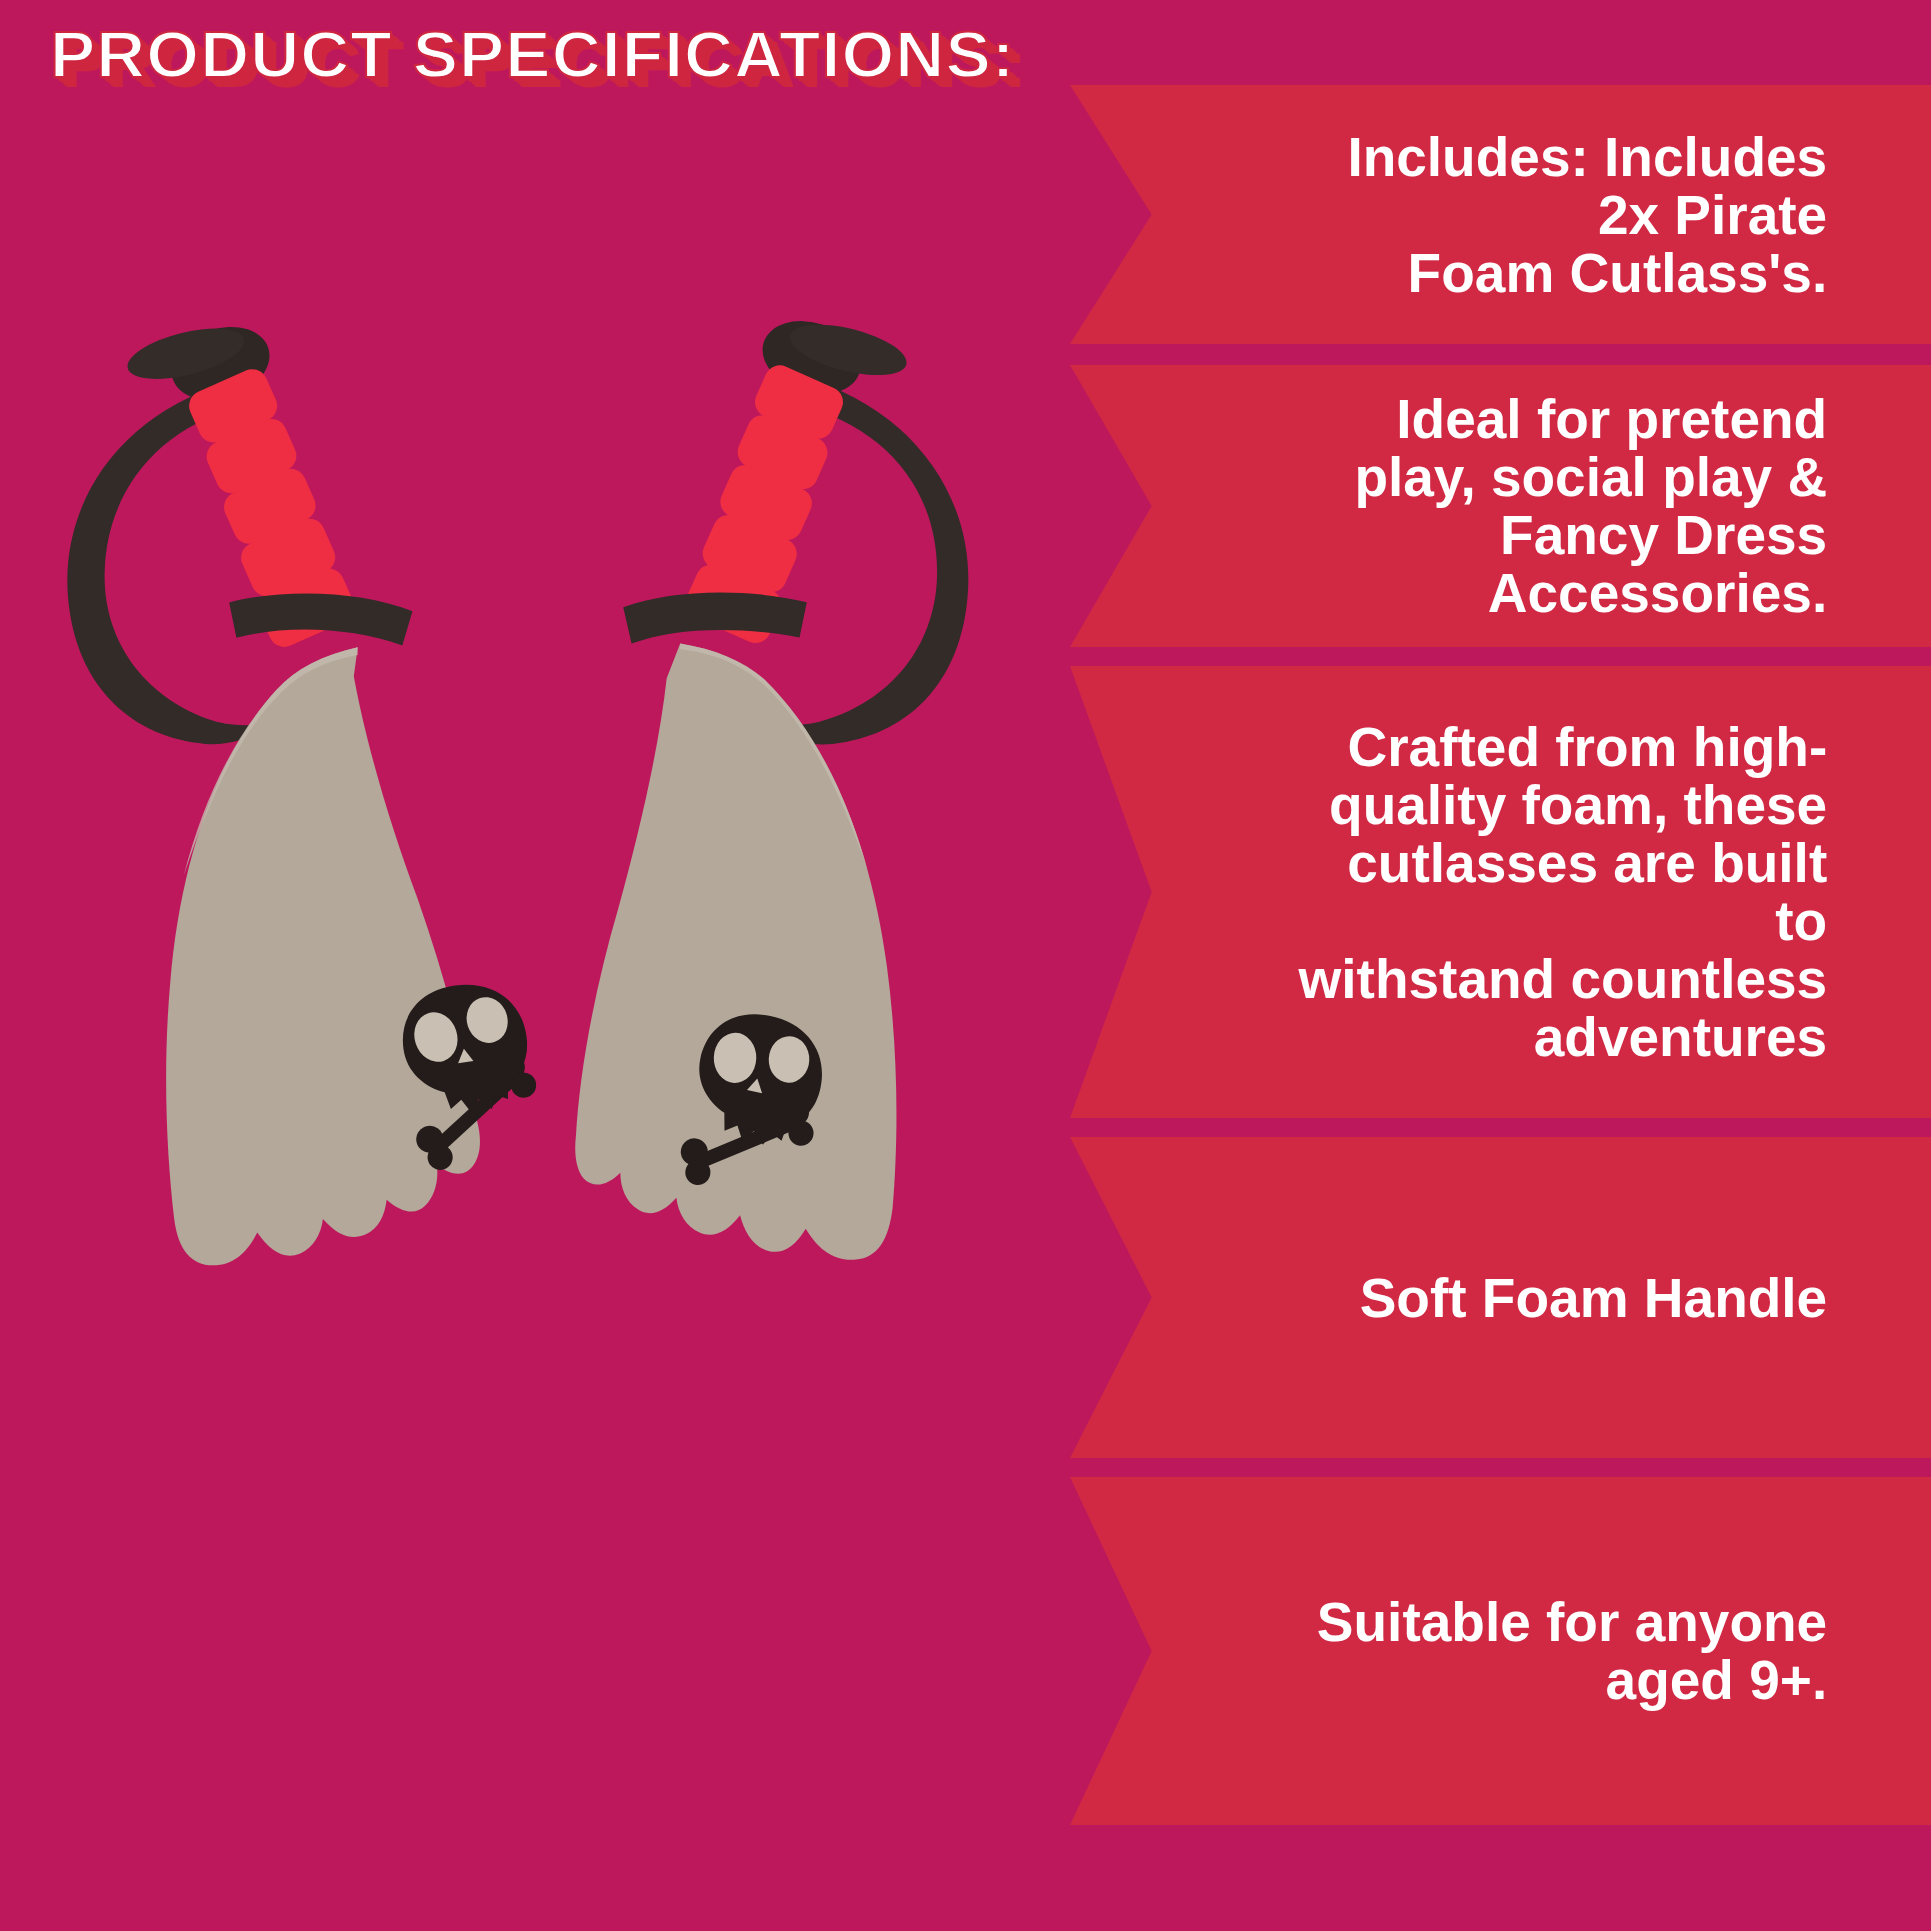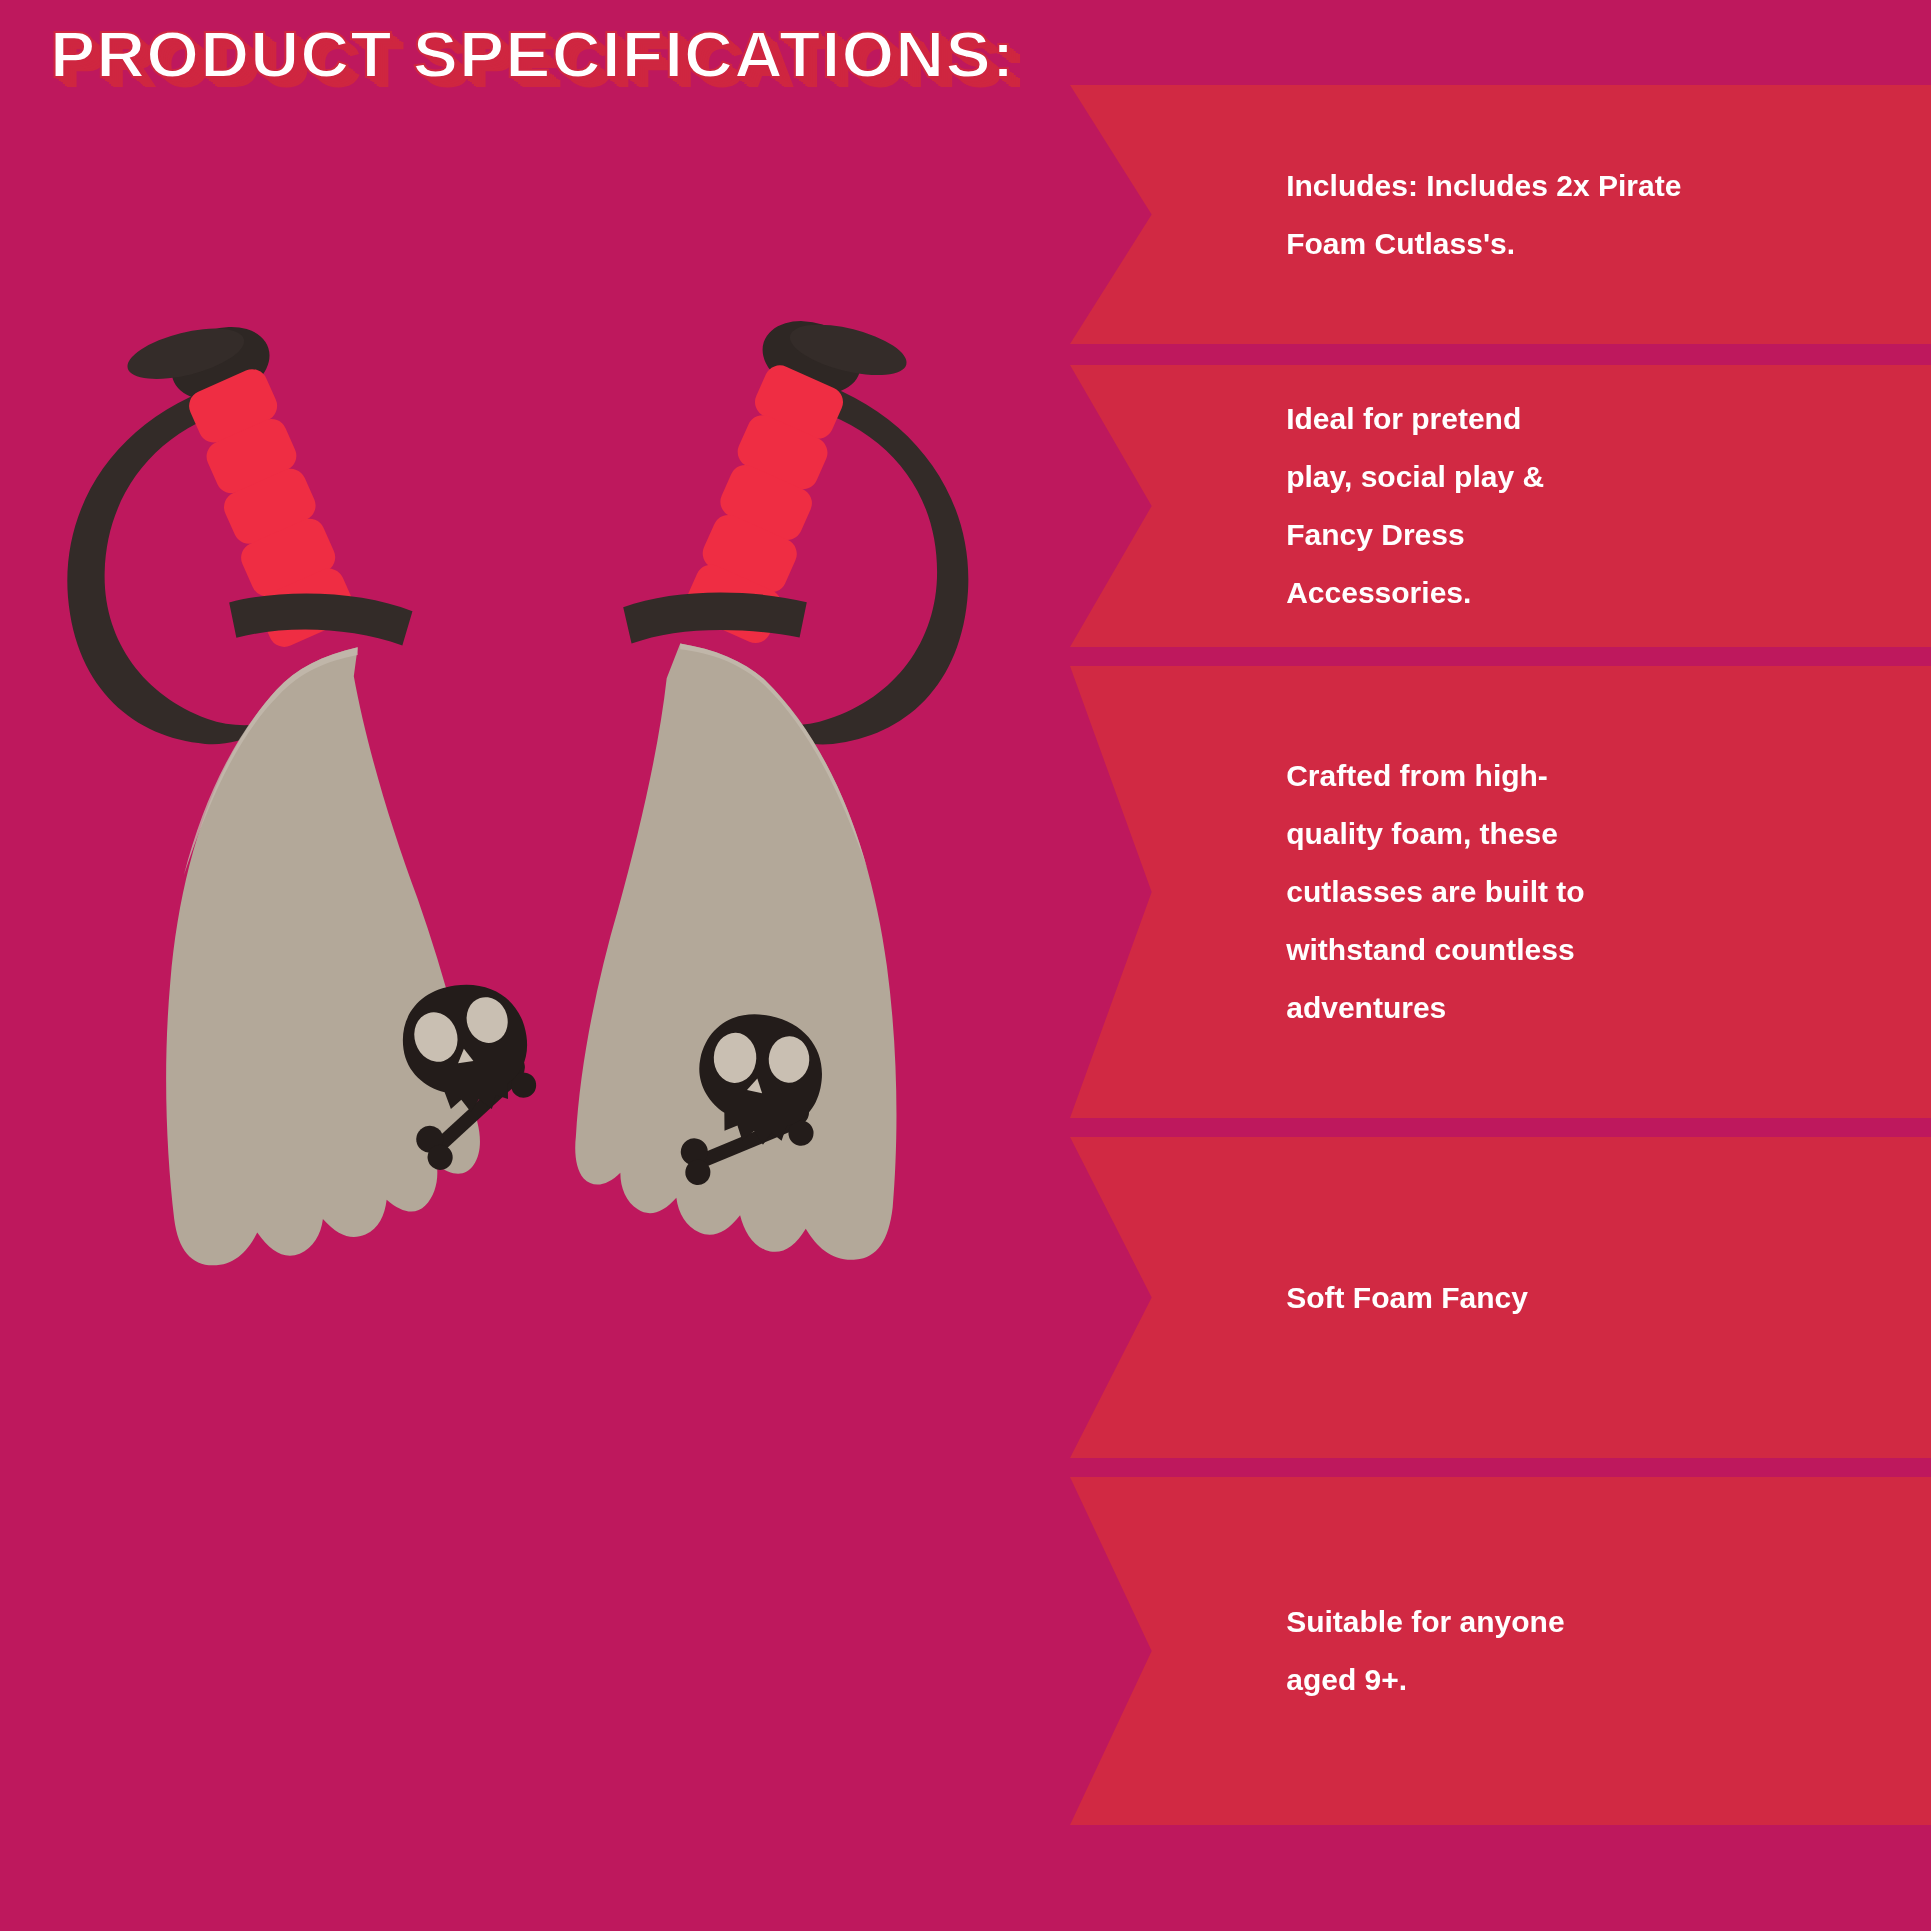--- a/index.html
+++ b/index.html
@@ -62,23 +62,23 @@
     align-items: center;
     justify-content: center;
     box-sizing: border-box;
     padding-left: 89px;
     padding-right: 3.9px;
     clip-path: polygon(0% 0%, 100% 0%, 100% 100%, 0% 100%, 9.4% 50%);
   }
   .banner-text {
     font-family: "Liberation Sans", sans-serif;
     font-weight: bold;
-    font-size: 30px;
+    font-size: 55px;
     line-height: 58px;
-    text-align: left;
+    text-align: right;
     white-space: pre-line;
     width: 541px;
     margin-left: 19.3px;
   }
 
   
   #banner-0 { top: 85px;   height: 259px; }
   #banner-1 { top: 365px;  height: 282px; }
   #banner-2 { top: 666px;  height: 452px; }
   #banner-3 { top: 1137px; height: 321px; }
@@ -246,21 +246,21 @@
 
     <div class="banner" id="banner-2">
       <div class="banner-text">Crafted from high-
 quality foam, these
 cutlasses are built to
 withstand countless
 adventures</div>
     </div>
 
     <div class="banner" id="banner-3">
-      <div class="banner-text">Soft Foam Fancy</div>
+      <div class="banner-text">Soft Foam Handle</div>
     </div>
 
     <div class="banner" id="banner-4">
       <div class="banner-text">Suitable for anyone
 aged 9+.</div>
     </div>
 
   </div>
 
 </div>

